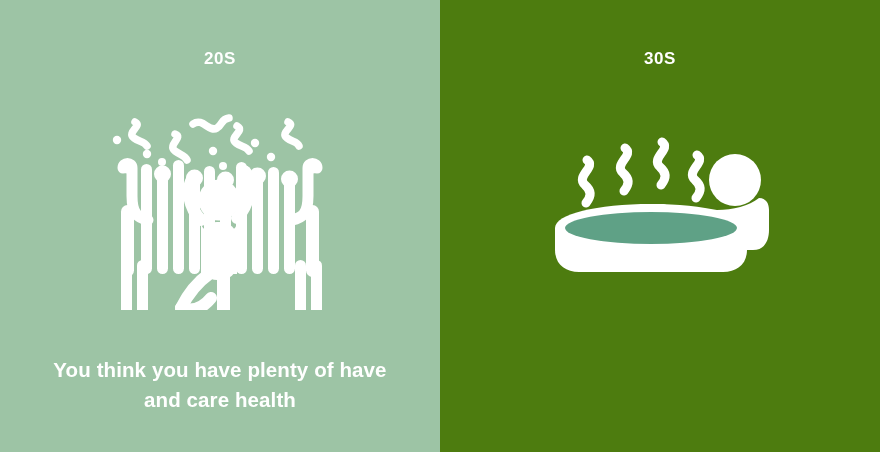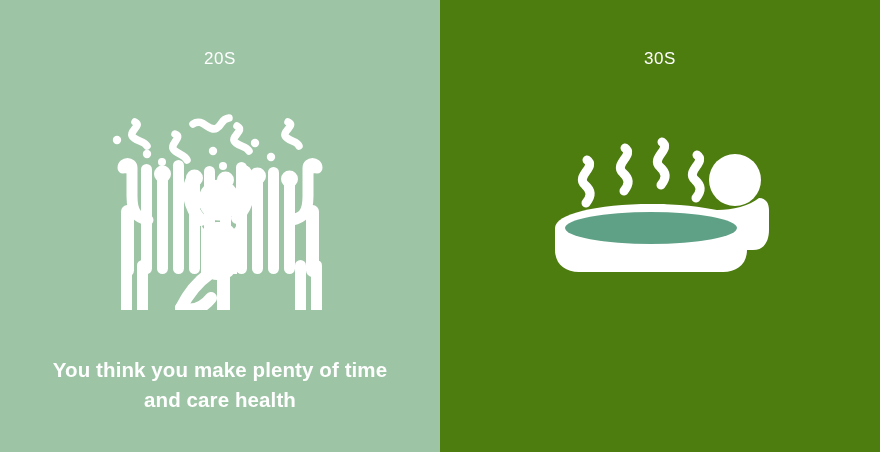--- a/index.html
+++ b/index.html
@@ -25,21 +25,21 @@
     display: flex;
     flex-direction: column;
     align-items: center;
   }
   .panel-left  { background: #9dc4a5; }
   .panel-right { background: #4d7c0f; }
 
   .panel-heading {
     margin-top: 50px;
     font-size: 17px;
-    font-weight: normal;
+    font-weight: bold;
     letter-spacing: 0.6px;
     color: #ffffff;
     line-height: 1;
     text-align: center;
     user-select: none;
   }
 
   .illustration-wrap {
     position: absolute;
     top: 100px;
@@ -138,21 +138,21 @@
           <rect x="96" y="112" width="36" height="58" rx="16"></rect>
 
           <rect x="112" y="158" width="13" height="48" rx="6.5"></rect>
           <path d="M104 164 c-14 10 -22 22 -28 34" stroke="#ffffff" stroke-width="12" stroke-linecap="round" fill="none"></path>
           <path d="M76 198 c12 4 22 0 30 -10" stroke="#ffffff" stroke-width="12" stroke-linecap="round" fill="none"></path>
         </g>
       </svg>
     </div>
 
     <div class="panel-caption">
-      <span class="caption-line">You think you make plenty of time</span>
+      <span class="caption-line">You think you have plenty of have</span>
       <span class="caption-line">and care health</span>
     </div>
   </section>
 
   <section class="panel panel-right">
 
     <div class="panel-heading">30S</div>
 
     <div class="illustration-wrap illustration-right">
       <svg width="230" height="180" viewBox="0 0 230 180" aria-hidden="true">

